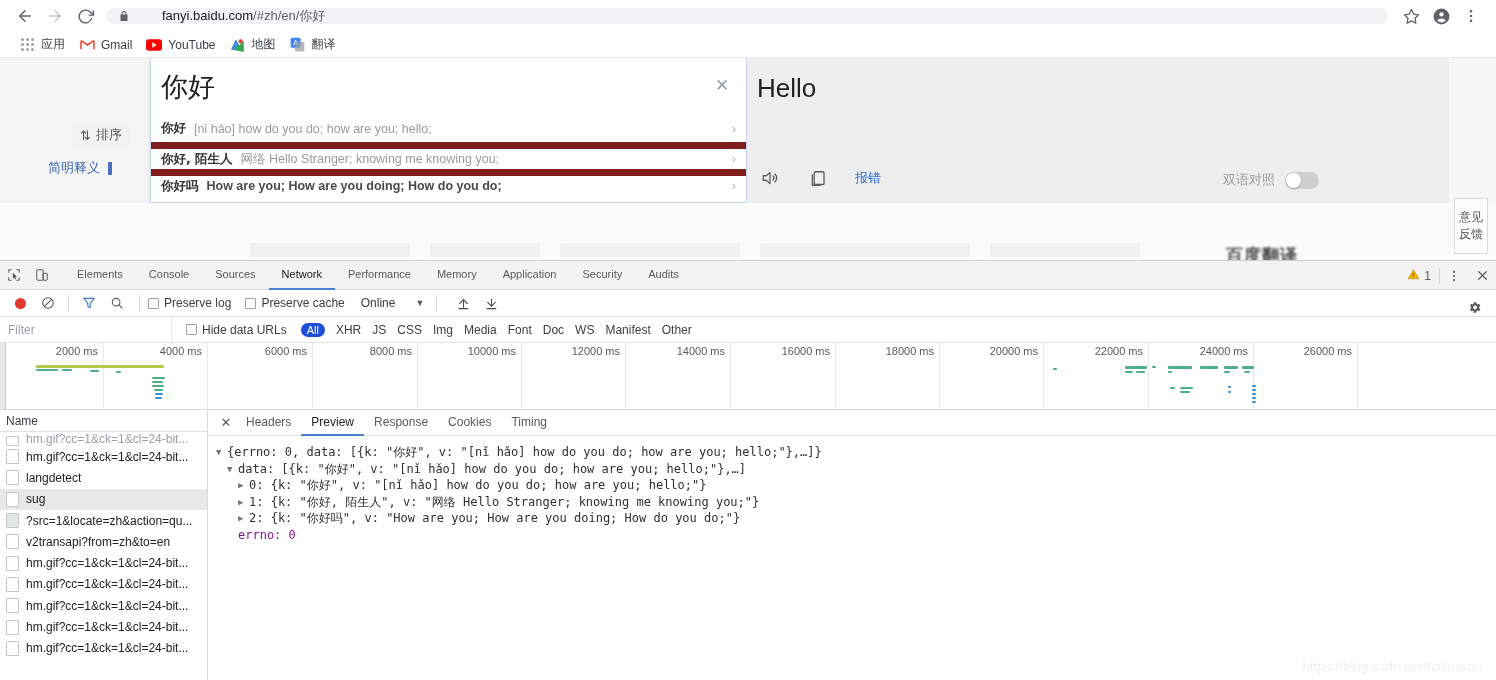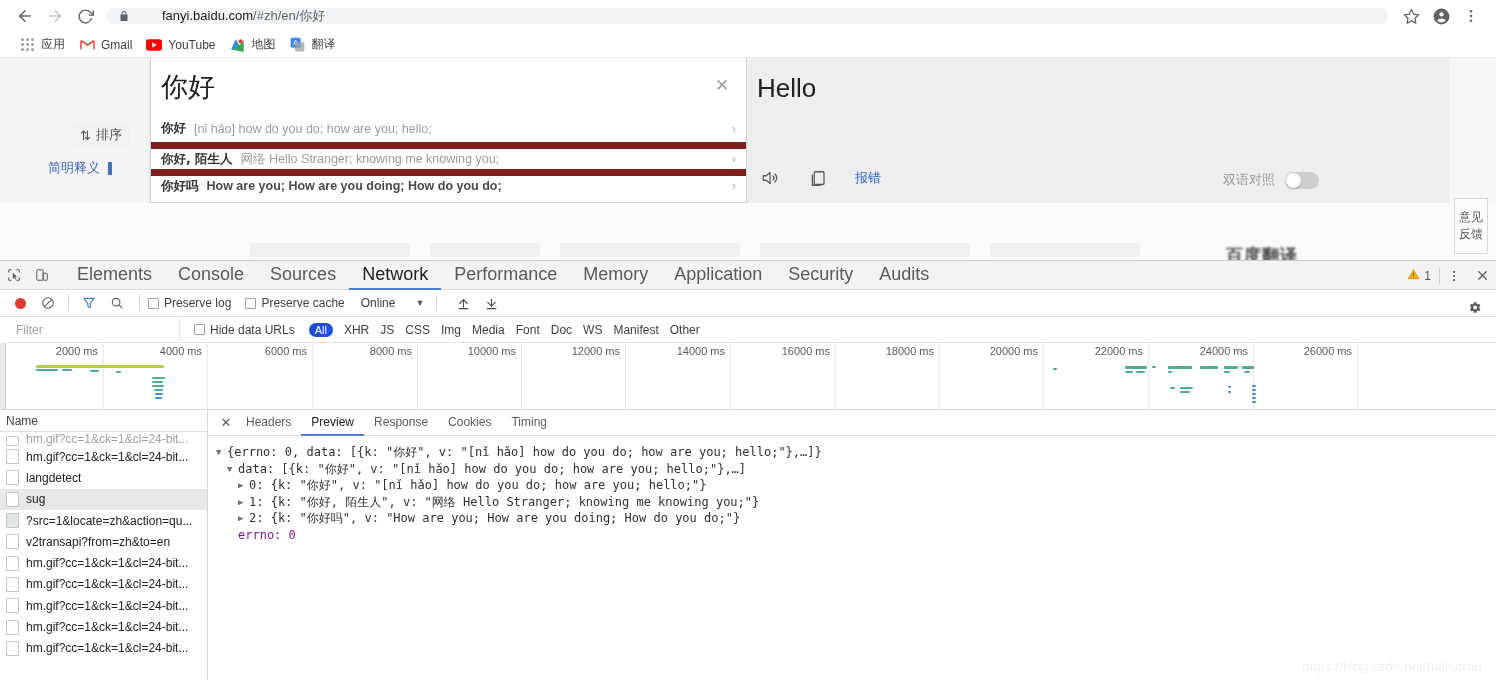--- a/index.html
+++ b/index.html
@@ -159,21 +159,21 @@
   #dt-tabbar {
     position: relative; height: 29px; border-bottom: 1px solid #d8d8d8;
     display: flex; align-items: center; background: #f3f3f3;
   }
   .dt-icobtn {
     width: 28px; height: 26px; display: flex; align-items: center; justify-content: center;
     color: #5a5a5a; flex: 0 0 auto;
   }
   #dt-tabs { display: flex; align-items: stretch; height: 29px; margin-left: 8px; }
   .dt-tab {
-    padding: 11px 13px; display: flex; align-items: center; font-size: 18px; color: #5a5a5a;
+    padding: 11px 13px; display: flex; align-items: center; font-size: 11px; color: #5a5a5a;
     height: 29px; border-bottom: 2px solid transparent;
   }
   .dt-tab.active { color: #202124; border-bottom-color: #4a7fd4; }
   #dt-tabbar-right {
     position: absolute; right: 0; top: 0; height: 29px; display: flex; align-items: center;
   }
   #warn-count { display: flex; align-items: center; gap: 4px; font-size: 12px; color: #5a5a5a; padding-right: 8px; }
   .dt-sep { width: 1px; height: 16px; background: #d4d4d4; }
 
   #dt-toolbar {
@@ -182,21 +182,21 @@
   }
   #record-dot { width: 11px; height: 11px; border-radius: 50%; background: #e03a32; }
   .chk { width: 11px; height: 11px; border: 1px solid #9aa0a6; background: #fff; border-radius: 1px; flex:0 0 auto; }
   .tb-label { font-size: 12px; color: #3c4043; margin-left: 5px; }
   .tb-group { display: flex; align-items: center; margin-left: 14px; }
   #throttle-select { display: flex; align-items: center; gap: 20px; font-size: 12px; color: #3c4043; margin-left: 16px; }
   #gear-btn { position: absolute; right: 8px; top: 4px; color: #5a5a5a; }
 
   #dt-filterbar {
     position: relative; height: 26px; border-bottom: 1px solid #e2e2e2;
-    display: flex; align-items: center; background: #fff; margin-left: 8px;
+    display: flex; align-items: center; background: #fff;
   }
   #filter-input {
     width: 172px; height: 26px; display: flex; align-items: center; padding-left: 8px;
     font-size: 12px; color: #9aa0a6; border-right: 1px solid #e8e8e8;
   }
   #filter-types { display: flex; align-items: center; gap: 11px; font-size: 12px; color: #3c4043; margin-left: 14px; }
   .ftype.active {
     background: #1d4ed8; color: #fff; border-radius: 9px; padding: 1px 6px; font-size: 11px;
   }
 

